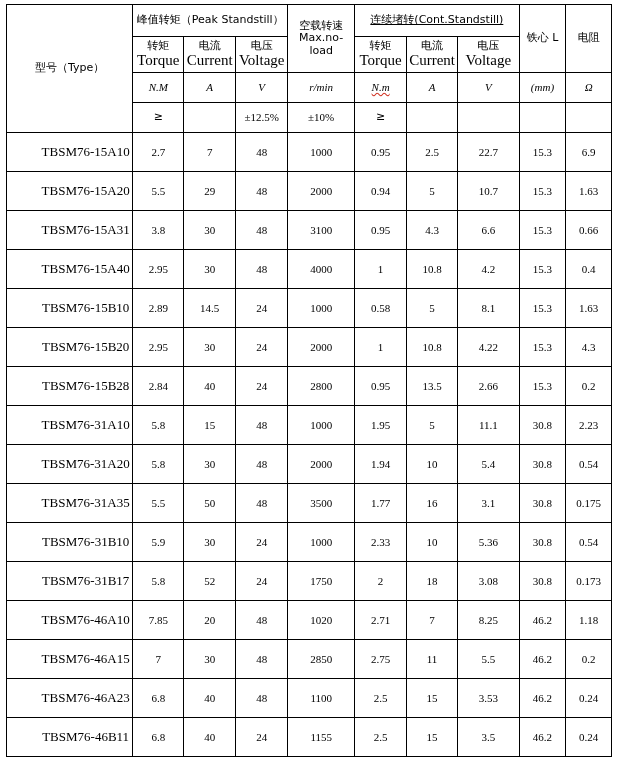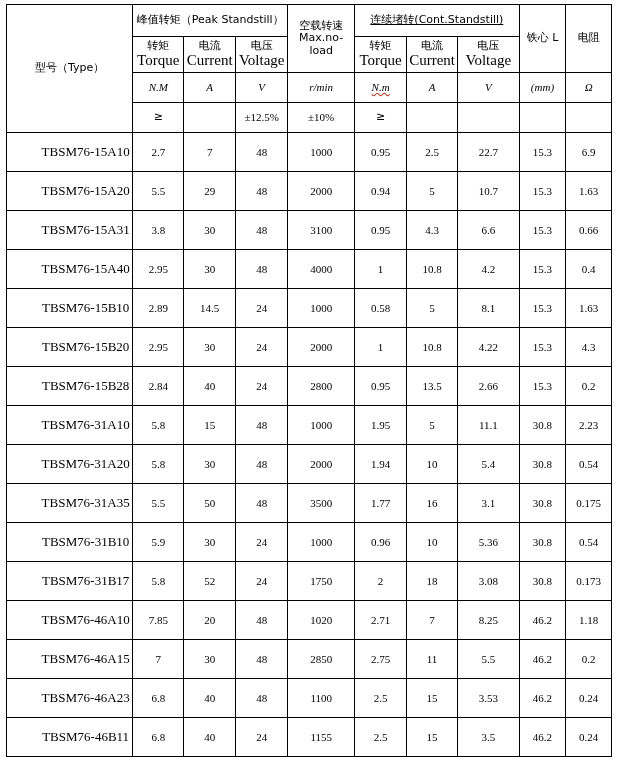--- a/index.html
+++ b/index.html
@@ -297,21 +297,21 @@
           <td>3.1</td>
           <td>30.8</td>
           <td>0.175</td>
         </tr>
         <tr>
           <td class="model">TBSM76-31B10</td>
           <td>5.9</td>
           <td>30</td>
           <td>24</td>
           <td>1000</td>
-          <td>0.96</td>
+          <td>2.33</td>
           <td>10</td>
           <td>5.36</td>
           <td>30.8</td>
           <td>0.54</td>
         </tr>
         <tr>
           <td class="model">TBSM76-31B17</td>
           <td>5.8</td>
           <td>52</td>
           <td>24</td>

